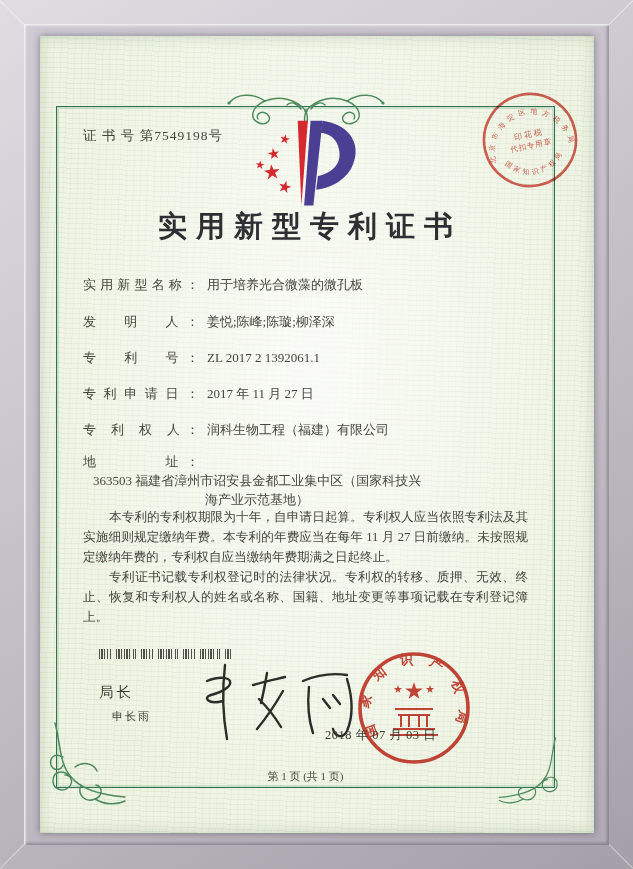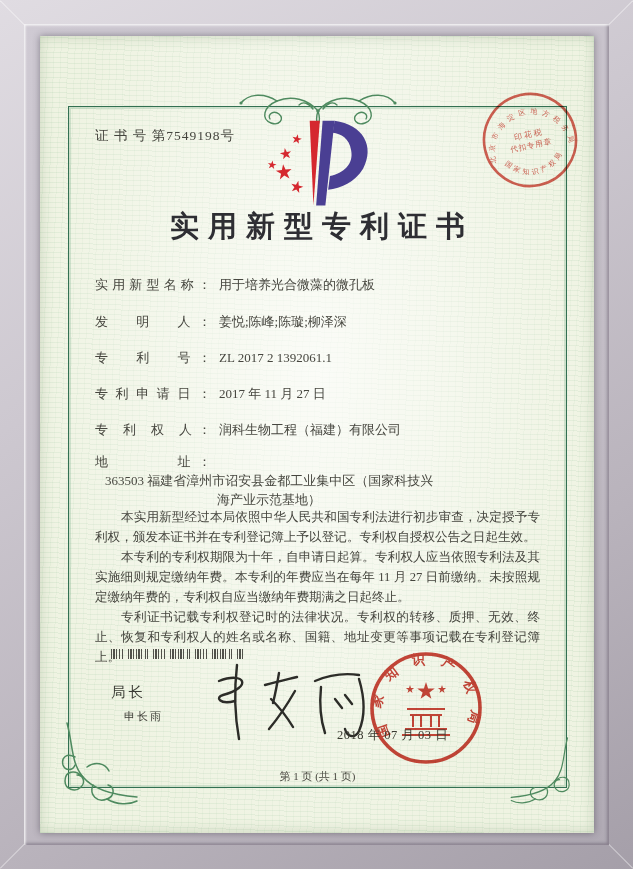--- a/index.html
+++ b/index.html
@@ -21,21 +21,21 @@
   
   .paper{position:absolute;left:40px;right:39px;top:36px;bottom:36px;
     background:
       radial-gradient(ellipse at 50% 42%, rgba(255,255,255,.75), rgba(255,255,255,0) 75%),
       repeating-linear-gradient(2deg, rgba(120,180,130,.12) 0 1px, rgba(255,255,255,0) 1px 5px),
       repeating-linear-gradient(92deg, rgba(120,180,130,.07) 0 1px, rgba(255,255,255,0) 1px 7px),
       #eff3e2;
     box-shadow:inset 0 0 14px rgba(110,140,100,.30), 0 0 7px rgba(40,35,50,.45);}
 
   
-  .inner{position:absolute;left:28px;top:70px;width:497px;height:680px;
+  .inner{position:absolute;left:16px;top:70px;width:497px;height:680px;
     border:1.6px solid #337052;
     box-shadow:inset 0 0 0 2px rgba(125,178,142,.30);}
 
   .cert-no{position:absolute;left:26px;top:20px;font-size:13.5px;color:#45453e;letter-spacing:1px;}
 
   .logo{position:absolute;left:50%;top:12px;margin-left:-62px;width:124px;height:92px;}
   .title{position:absolute;left:0;right:0;top:100px;text-align:center;
     font-size:29px;font-weight:700;color:#2e2e33;letter-spacing:9px;text-indent:9px;}
 
   
@@ -175,21 +175,20 @@
         <span class="flabel">专利申请日：</span><span class="fvalue">2017 年 11 月 27 日</span>
       </div>
       <div class="row r4">
         <span class="flabel">专 利 权 人：</span><span class="fvalue">润科生物工程（福建）有限公司</span>
       </div>
       <div class="row r5">
         <span class="flabel">地　　　址：</span><span class="fvalue-addr">363503 福建省漳州市诏安县金都工业集中区（国家科技兴海产业示范基地）</span>
       </div>
 
       <div class="paras">
-        <p>本实用新型经过本局依照中华人民共和国专利法进行初步审查，决定授予专利权，颁发本证书并在专利登记簿上予以登记。专利权自授权公告之日起生效。</p>
         <p>本专利的专利权期限为十年，自申请日起算。专利权人应当依照专利法及其实施细则规定缴纳年费。本专利的年费应当在每年 11 月 27 日前缴纳。未按照规定缴纳年费的，专利权自应当缴纳年费期满之日起终止。</p>
         <p>专利证书记载专利权登记时的法律状况。专利权的转移、质押、无效、终止、恢复和专利权人的姓名或名称、国籍、地址变更等事项记载在专利登记簿上。</p>
       </div>
 
       <div class="barcode"></div>
 
       <div class="director-title">局长</div>
       <div class="director-name">申长雨</div>
 
       <svg class="signature" viewBox="0 0 178 104">

